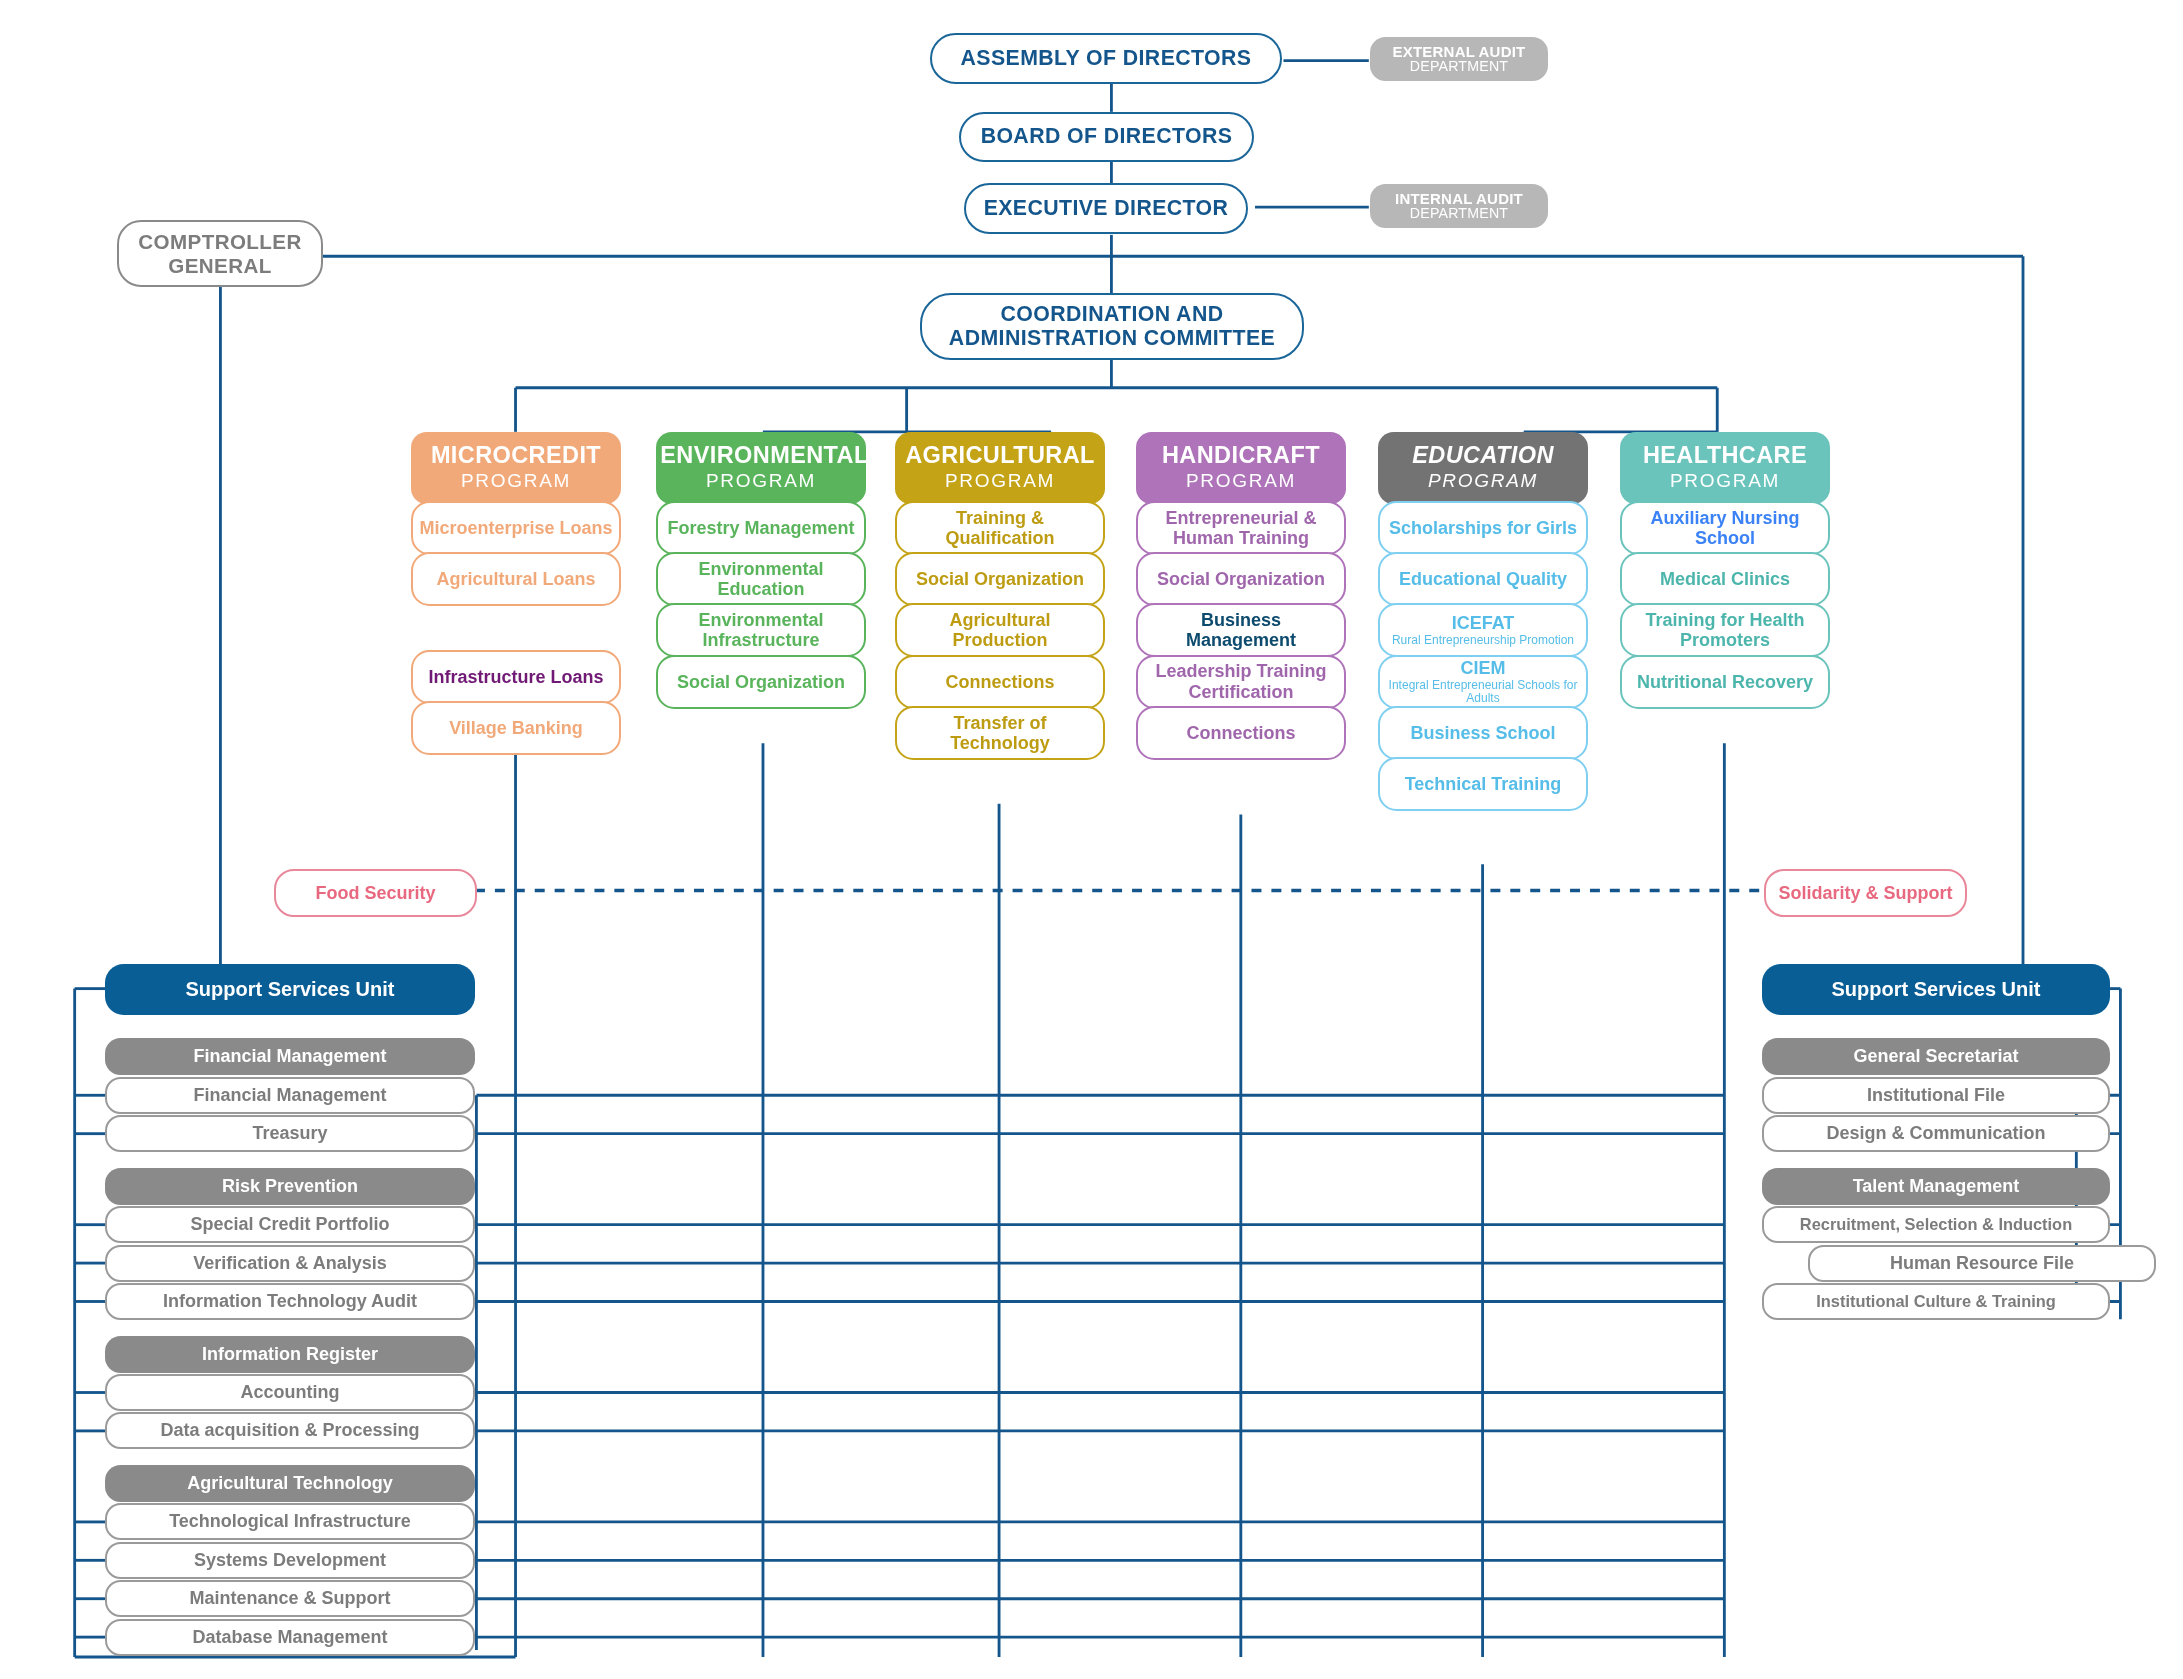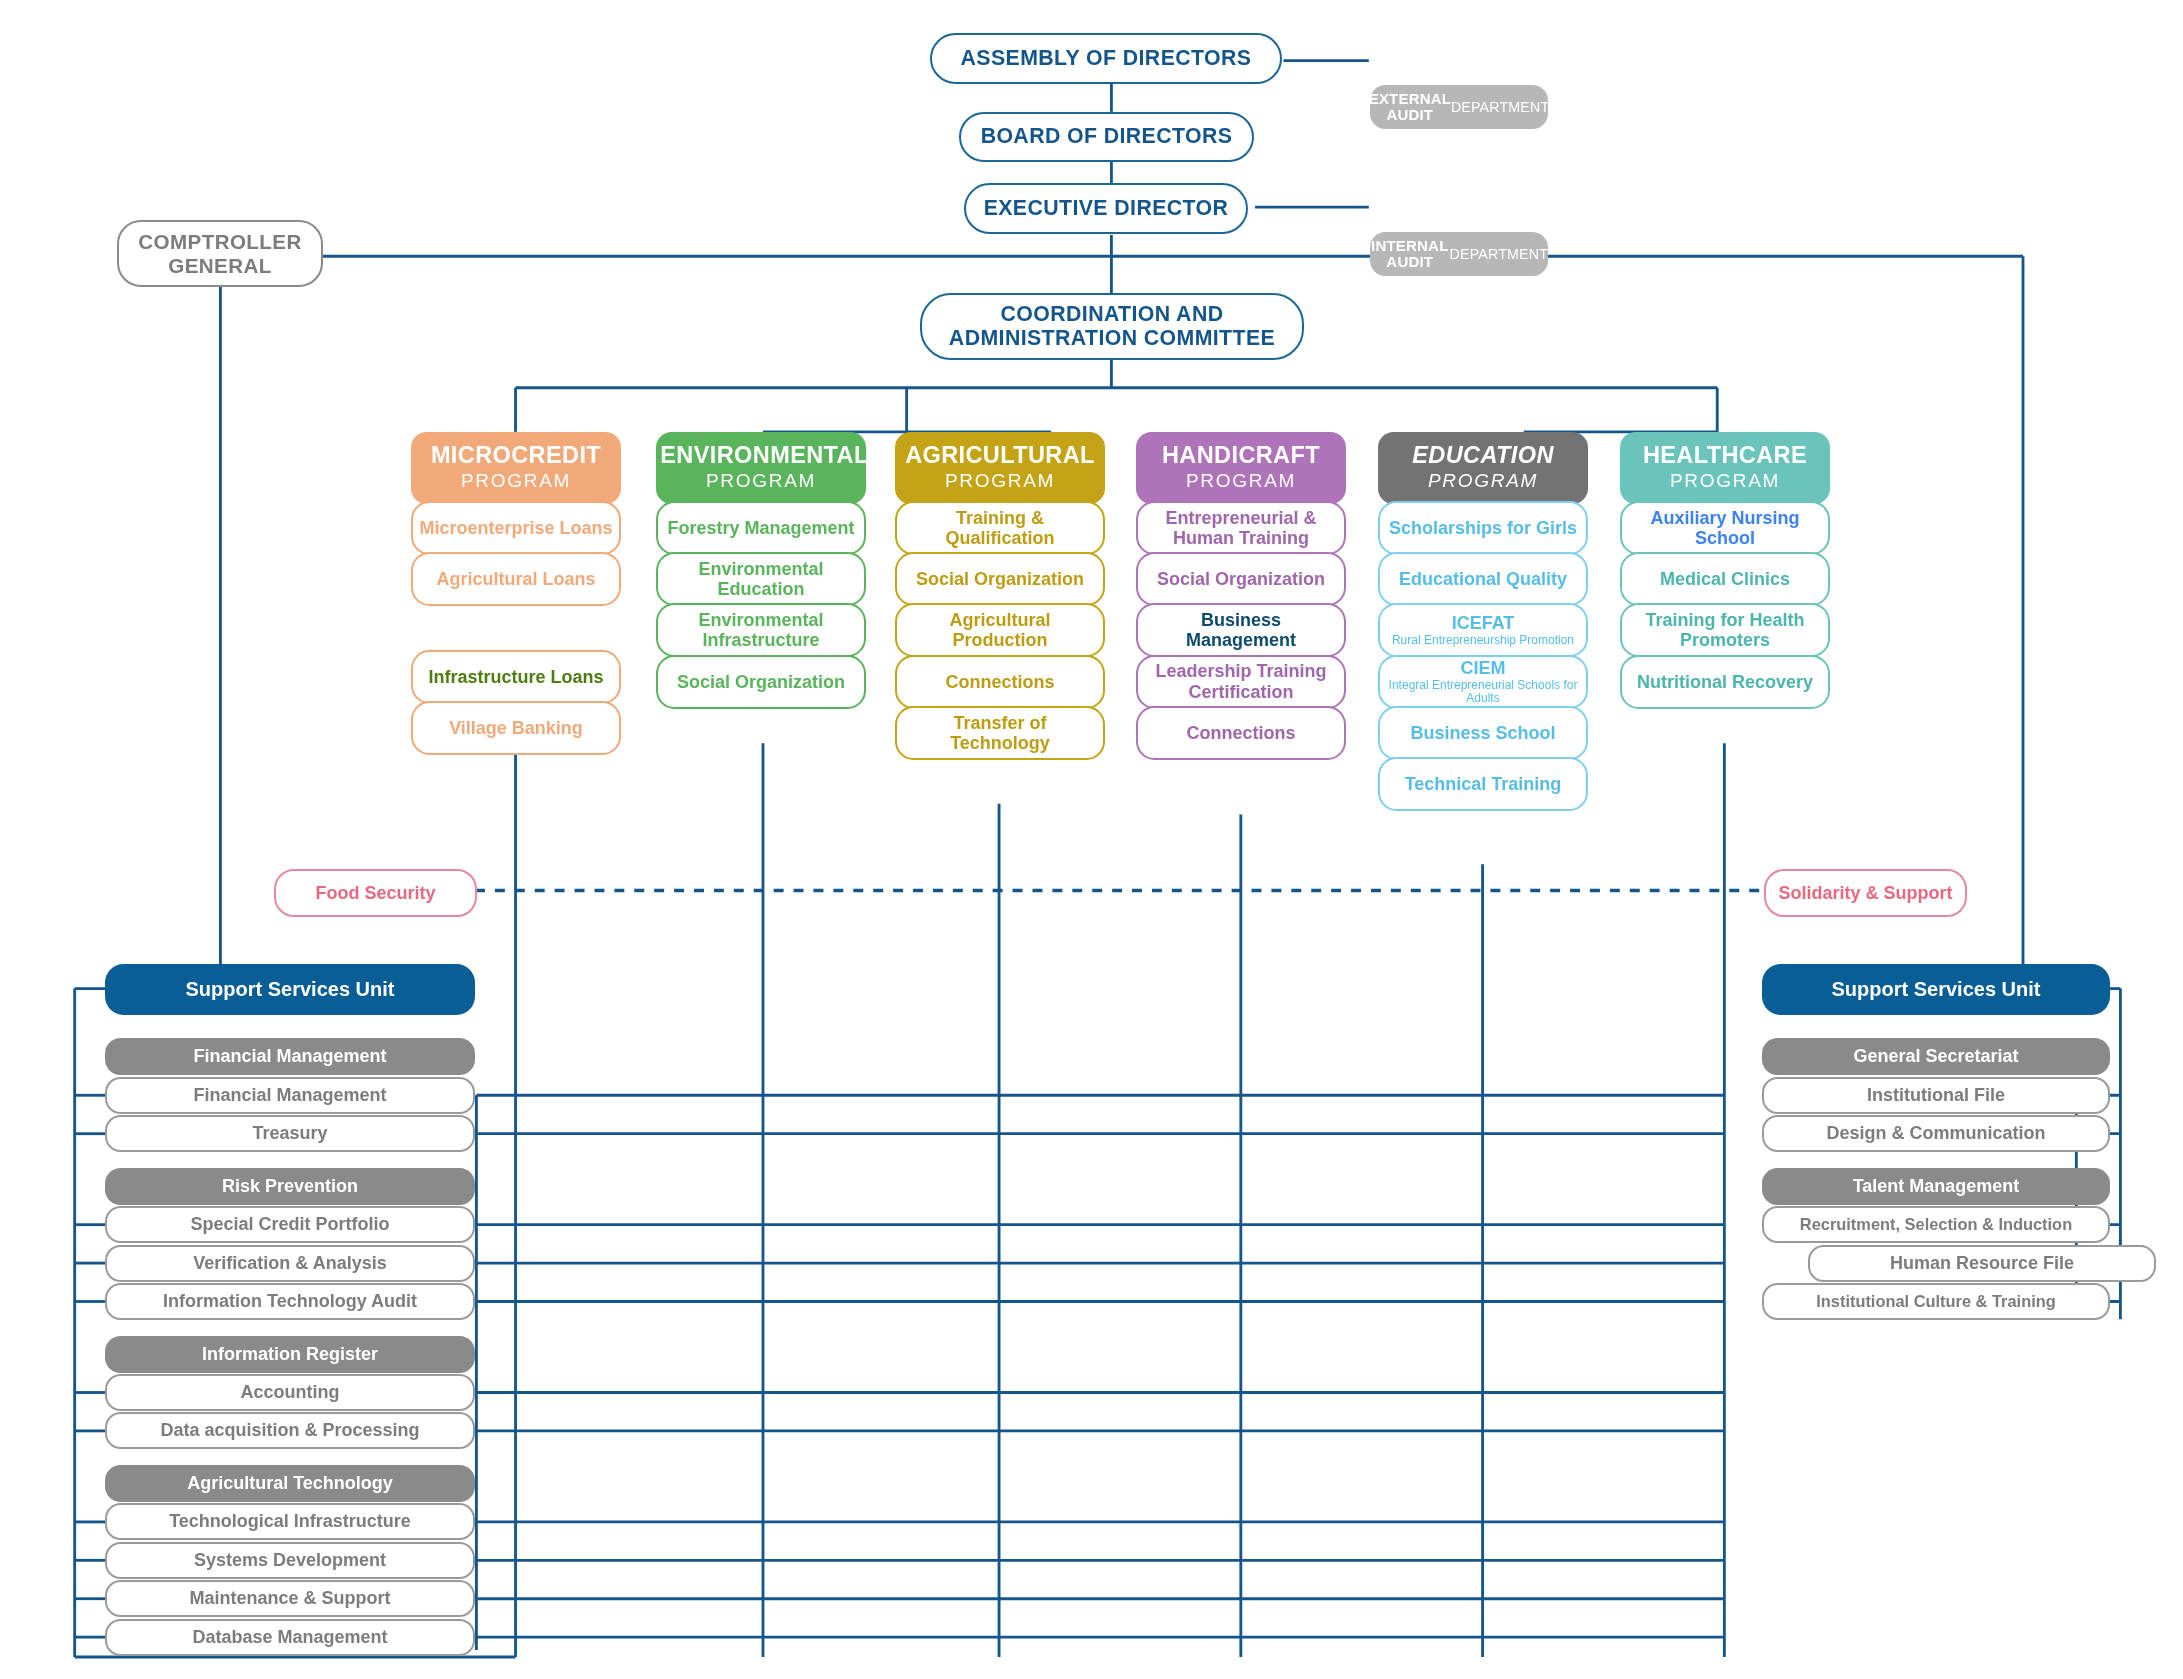--- a/index.html
+++ b/index.html
@@ -31,23 +31,22 @@
     border-radius: 31px;
     color: #14568C;
     font-weight: bold;
     letter-spacing: 0.4px;
   }
   
   .pill-grey {
     background: #B7B7B7;
     border-radius: 15.6px;
     color: #ffffff;
-    flex-direction: row;
+    flex-direction: column;
     line-height: 1.05;
-    margin-top: 48px;
   }
   .pill-grey .a { font-weight: bold; font-size: 15px; letter-spacing: 0.2px; }
   .pill-grey .b { font-weight: normal; font-size: 14.2px; letter-spacing: 0.2px; }
 
   
   .cap-grey-outline {
     border: 2.8px solid #8A8A8A;
     border-radius: 24px;
     color: #7C7C7C;
     font-weight: bold;
@@ -256,21 +255,21 @@
     <div class="prog-head" style="background:#F2A97A;">
       <span class="nm">MICROCREDIT</span>
       <span class="sub">PROGRAM</span>
     </div>
     <div class="prog-item" style="border:2.1px solid #F2A97A; color:#F2A97A; height:54px;">
       <span class="cap">Microenterprise Loans</span>
     </div>
     <div class="prog-item" style="border:2.1px solid #F2A97A; color:#F2A97A; height:54px;">
       <span class="cap">Agricultural Loans</span>
     </div>
-    <div class="prog-item" style="border:2.1px solid #F2A97A; color:#4d7c0f; height:54px;margin-top:44px;">
+    <div class="prog-item" style="border:2.1px solid #F2A97A; color:#701a75; height:54px;margin-top:44px;">
       <span class="cap">Infrastructure Loans</span>
     </div>
     <div class="prog-item" style="border:2.1px solid #F2A97A; color:#F2A97A; height:54px;">
       <span class="cap">Village Banking</span>
     </div>
   </div>
 
   <div class="prog-col" style="left:656px; top:432px; width:210px;">
     <div class="prog-head" style="background:#59B45B;">
       <span class="nm">ENVIRONMENTAL</span>

